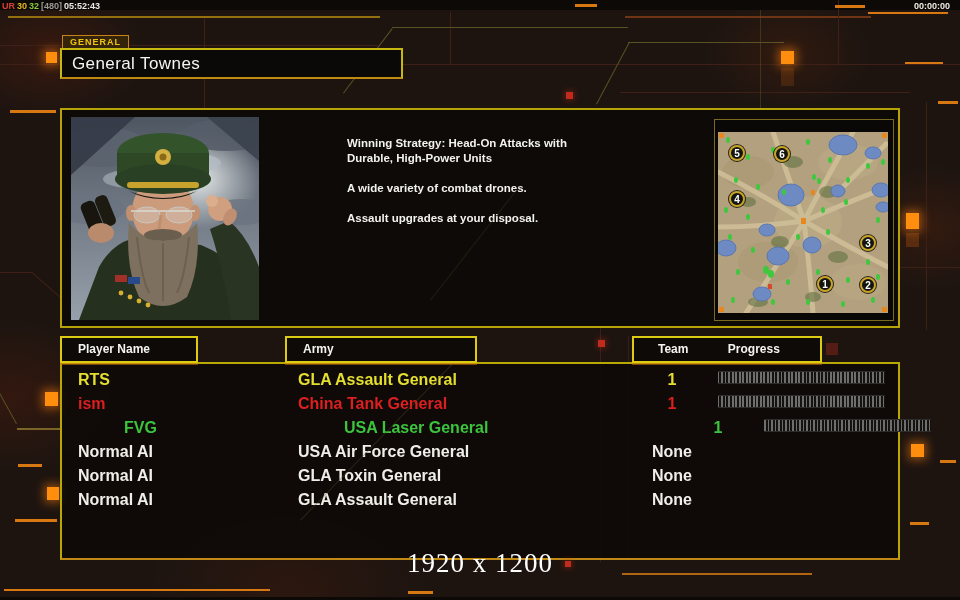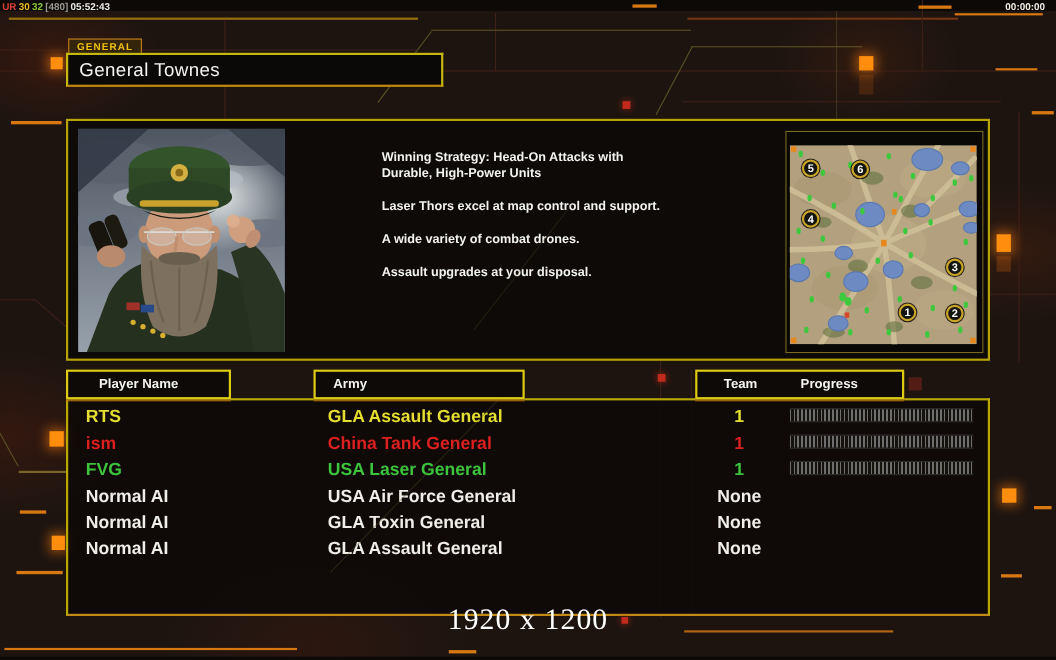--- a/index.html
+++ b/index.html
@@ -39,21 +39,21 @@
   .strategy{position:absolute;left:285px;top:26px;width:340px;color:#f2f2ee;
     font-size:11.5px;font-weight:bold;line-height:15px;}
   .strategy p{margin:0 0 15px 0;white-space:pre-line;}
   .mapframe{position:absolute;left:652px;top:9px;width:178px;height:200px;
     background:#0a0806;border:1px solid #7a6a20;}
   .mapframe svg{position:absolute;left:3px;top:12px;}
 
   .hdr{position:absolute;z-index:4;background:#0d0a07;border:2px solid #ddca12;
     box-shadow:0 2px 0 rgba(205,120,18,.55);height:23px;color:#f4f4f0;
     font-size:12px;font-weight:bold;line-height:23px;}
-  .hdr-player{left:60px;top:336px;width:134px;padding-left:12px;}
+  .hdr-player{left:60px;top:336px;width:134px;padding-left:0;}
   .hdr-player span,.hdr-army span{padding-left:16px;}
   .hdr-army{left:285px;top:336px;width:188px;}
   .hdr-team{left:632px;top:336px;width:186px;}
   .hdr-team .h1{padding-left:24px;}
   .hdr-team .h2{padding-left:36px;}
 
   .tablebox{position:absolute;left:60px;top:362px;width:836px;height:191px;z-index:3;
     background:rgba(14,9,7,.88);border:2px solid #b8a800;border-bottom-color:#c08a14;
     padding-top:3px;}
   .prow{position:relative;height:24px;font-size:16px;font-weight:bold;}
@@ -206,21 +206,20 @@
         <circle cx="50" cy="176" r="2.4" fill="#d8b030"></circle>
         <circle cx="59" cy="180" r="2.4" fill="#d8b030"></circle>
         <circle cx="68" cy="184" r="2.4" fill="#d8b030"></circle>
         <circle cx="77" cy="188" r="2.4" fill="#d8b030"></circle>
       </svg>
     </div>
 
     <div class="strategy">
       <p>Winning Strategy: Head-On Attacks with
  Durable, High-Power Units</p>
-      <p>Laser Thors excel at map control and support.</p>
       <p>A wide variety of combat drones.</p>
       <p>Assault upgrades at your disposal.</p>
     </div>
 
     <div class="mapframe">
       <svg width="170" height="181" viewBox="0 0 170 181">
         <rect width="170" height="181" fill="#b2a07e"></rect>
         <ellipse cx="30" cy="40" rx="26" ry="16" fill="#a89470" opacity=".5"></ellipse>
         <ellipse cx="130" cy="30" rx="30" ry="18" fill="#bcaa86" opacity=".6"></ellipse>
         <ellipse cx="50" cy="130" rx="30" ry="20" fill="#a89470" opacity=".45"></ellipse>
@@ -363,21 +362,21 @@
       <span class="c-army">GLA Assault General</span>
       <span class="c-team">1</span>
       <span class="c-bar"></span>
     </div>
     <div class="prow" style="color: rgb(220, 31, 31);">
       <span class="c-player">ism</span>
       <span class="c-army">China Tank General</span>
       <span class="c-team">1</span>
       <span class="c-bar"></span>
     </div>
-    <div class="prow" style="color: rgb(60, 196, 60);">
+    <div class="prow" style="color: rgb(60, 196, 60); margin-left: 46px;">
       <span class="c-player">FVG</span>
       <span class="c-army">USA Laser General</span>
       <span class="c-team">1</span>
       <span class="c-bar"></span>
     </div>
     <div class="prow" style="color: rgb(240, 238, 232);">
       <span class="c-player">Normal AI</span>
       <span class="c-army">USA Air Force General</span>
       <span class="c-team">None</span>
 

